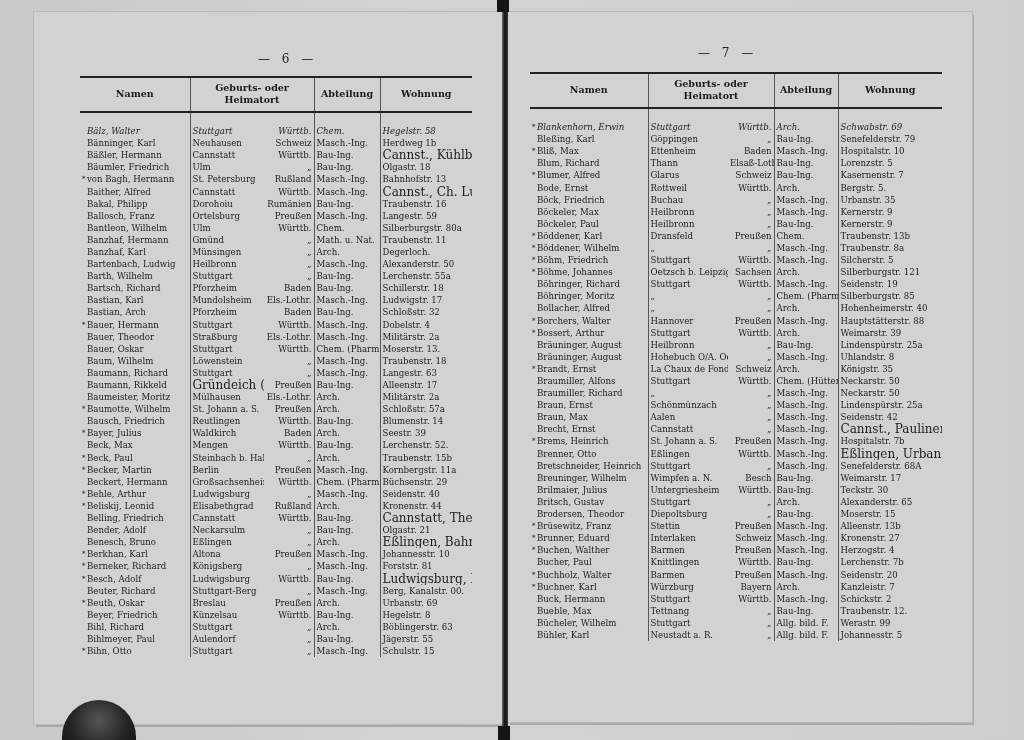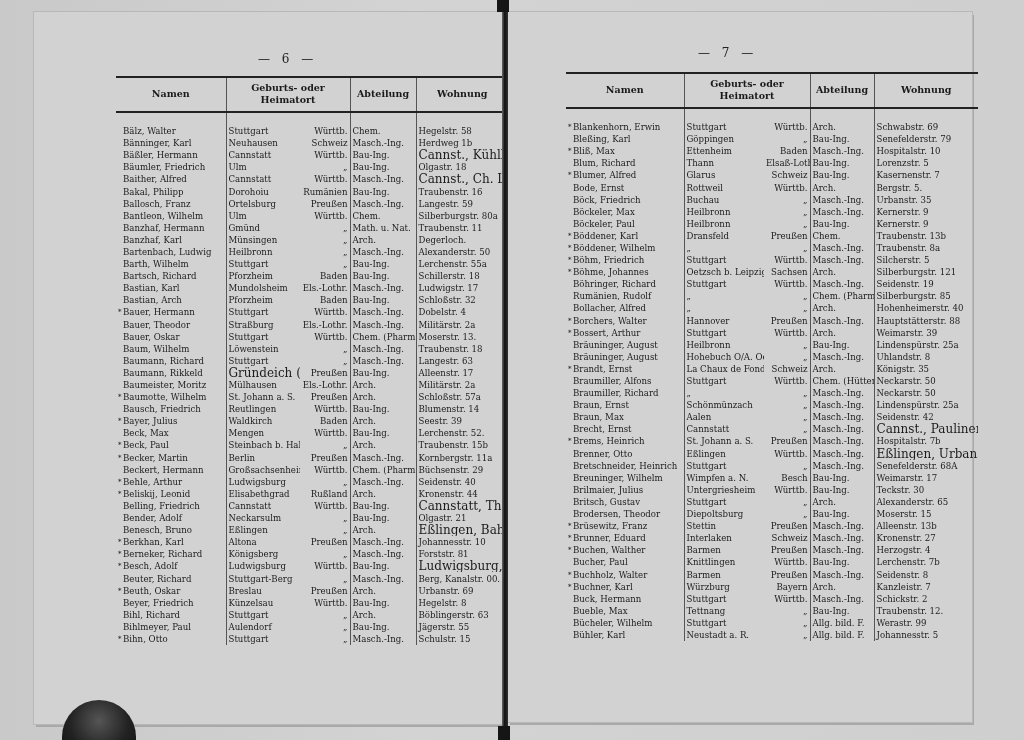--- a/index.html
+++ b/index.html
@@ -37,35 +37,34 @@
   }
   .left .page-number { left: 224px; top: 40px; }
   .right .page-number { left: 190px; top: 34px; }
 
   table.reg {
     position: absolute;
     border-collapse: collapse;
     font-size: 8.6px;
     line-height: 12px;
     table-layout: fixed;
-    margin-left: 36px;
   }
   .left table.reg { left: 46px; top: 64px; width: 392px; }
   .right table.reg { left: 22px; top: 60px; width: 412px; }
   table.reg thead th {
     font-weight: bold; font-size: 9.5px;
     border-top: 2px solid #222; border-bottom: 2px solid #222;
     padding: 4px 2px 5px; text-align: center; color: #1a1a1a;
   }
   table.reg thead th + th { border-left: 1px solid #555; }
   table.reg tbody td {
     padding: 0 2px; height: 12.1px; white-space: nowrap; overflow: hidden;
     vertical-align: middle;
   }
-  table.reg tbody tr:first-child td { padding-top: 12px; }
+  table.reg tbody tr:first-child td { padding-top: 12px; font-style: italic; }
   td.c-origin, td.c-dept, td.c-addr { border-left: 1px solid #555; }
   td.c-country { text-align: right; padding-right: 4px; }
   td.c-name { padding-left: 2px; }
   .star { display:inline-block; width:5px; font-size:7px; vertical-align: top; }
   .small { font-size: 12px; }
 </style>
 </head>
 <body>
 
 <div class="scan-bg"></div>
@@ -111,20 +110,27 @@
           <td class="c-addr small">Cannst., Kühlbrunnenstr. 2</td>
         </tr>
         <tr>
           <td class="c-name"><span class="star"></span><span>Bäumler, Friedrich</span></td>
           <td class="c-origin">Ulm</td>
           <td class="c-country">„</td>
           <td class="c-dept">Bau-Ing.</td>
           <td class="c-addr">Olgastr. 18</td>
         </tr>
         <tr>
+          <td class="c-name"><span class="star">*</span><span>von Bagh, Hermann</span></td>
+          <td class="c-origin">St. Petersburg</td>
+          <td class="c-country">Rußland</td>
+          <td class="c-dept">Masch.-Ing.</td>
+          <td class="c-addr">Bahnhofstr. 13</td>
+        </tr>
+        <tr>
           <td class="c-name"><span class="star"></span><span>Baither, Alfred</span></td>
           <td class="c-origin">Cannstatt</td>
           <td class="c-country">Württb.</td>
           <td class="c-dept">Masch.-Ing.</td>
           <td class="c-addr small">Cannst., Ch. Ludwigstr. 6</td>
         </tr>
         <tr>
           <td class="c-name"><span class="star"></span><span>Bakal, Philipp</span></td>
           <td class="c-origin">Dorohoiu</td>
           <td class="c-country">Rumänien</td>
@@ -505,21 +511,21 @@
           <td class="c-addr">Silberburgstr. 121</td>
         </tr>
         <tr>
           <td class="c-name"><span class="star"></span><span>Böhringer, Richard</span></td>
           <td class="c-origin">Stuttgart</td>
           <td class="c-country">Württb.</td>
           <td class="c-dept">Masch.-Ing.</td>
           <td class="c-addr">Seidenstr. 19</td>
         </tr>
         <tr>
-          <td class="c-name"><span class="star"></span><span>Rumänien, Rudolf</span></td>
+          <td class="c-name"><span class="star"></span><span>Böhringer, Moritz</span></td>
           <td class="c-origin">„</td>
           <td class="c-country">„</td>
           <td class="c-dept">Chem. (Pharm.)</td>
           <td class="c-addr">Silberburgstr. 85</td>
         </tr>
         <tr>
           <td class="c-name"><span class="star"></span><span>Bollacher, Alfred</span></td>
           <td class="c-origin">„</td>
           <td class="c-country">„</td>
           <td class="c-dept">Arch.</td>
@@ -670,21 +676,21 @@
           <td class="c-origin">Knittlingen</td>
           <td class="c-country">Württb.</td>
           <td class="c-dept">Bau-Ing.</td>
           <td class="c-addr">Lerchenstr. 7b</td>
         </tr>
         <tr>
           <td class="c-name"><span class="star">*</span><span>Buchholz, Walter</span></td>
           <td class="c-origin">Barmen</td>
           <td class="c-country">Preußen</td>
           <td class="c-dept">Masch.-Ing.</td>
-          <td class="c-addr">Seidenstr. 8</td>
+          <td class="c-addr">Seidenstr. 20</td>
         </tr>
         <tr>
           <td class="c-name"><span class="star">*</span><span>Buchner, Karl</span></td>
           <td class="c-origin">Würzburg</td>
           <td class="c-country">Bayern</td>
           <td class="c-dept">Arch.</td>
           <td class="c-addr">Kanzleistr. 7</td>
         </tr>
         <tr>
           <td class="c-name"><span class="star"></span><span>Buck, Hermann</span></td>

